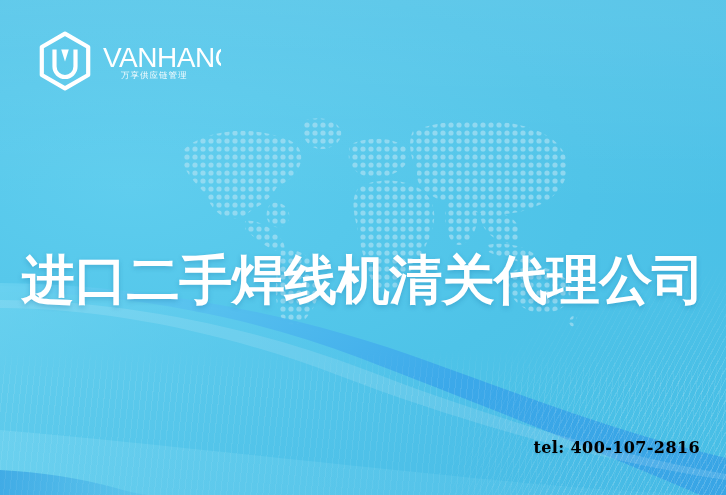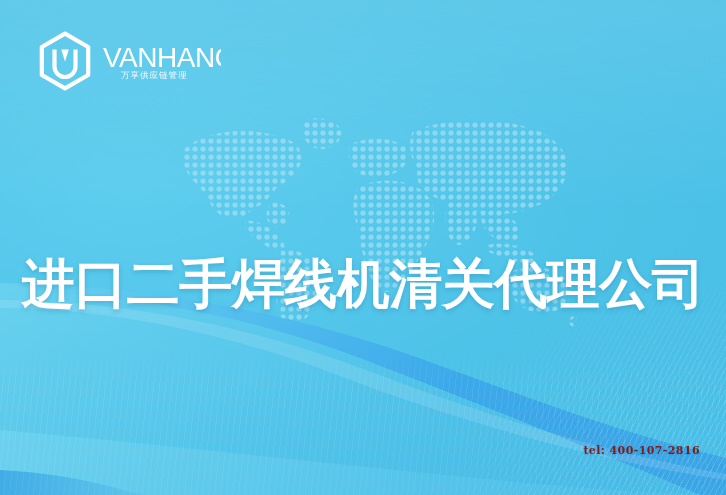--- a/index.html
+++ b/index.html
@@ -104,30 +104,30 @@
     right: 0;
     top: 215px;
     text-align: center;
     color: #ffffff;
     font-size: 53px;
     line-height: 66px;
     font-weight: 700;
     letter-spacing: -0.5px;
     white-space: nowrap;
     text-shadow: 0 2px 5px rgba(22,110,160,0.30);
-    font-family: Liberation Serif, serif;
+    font-family: Liberation Mono, monospace;
   }
 
   
   .phone {
     position: absolute;
     right: 26px;
     bottom: 38px;
-    color: #7f1d1d;
-    font-size: 11px;
+    color: #000000;
+    font-size: 16px;
     font-weight: 700;
     letter-spacing: 0.4px;
     font-family: "DejaVu Serif", "Liberation Serif", serif;
     text-shadow: 0 1px 2px rgba(20,105,155,0.25);
   }
 </style>
 </head>
 <body>
 
 <div id="banner">

